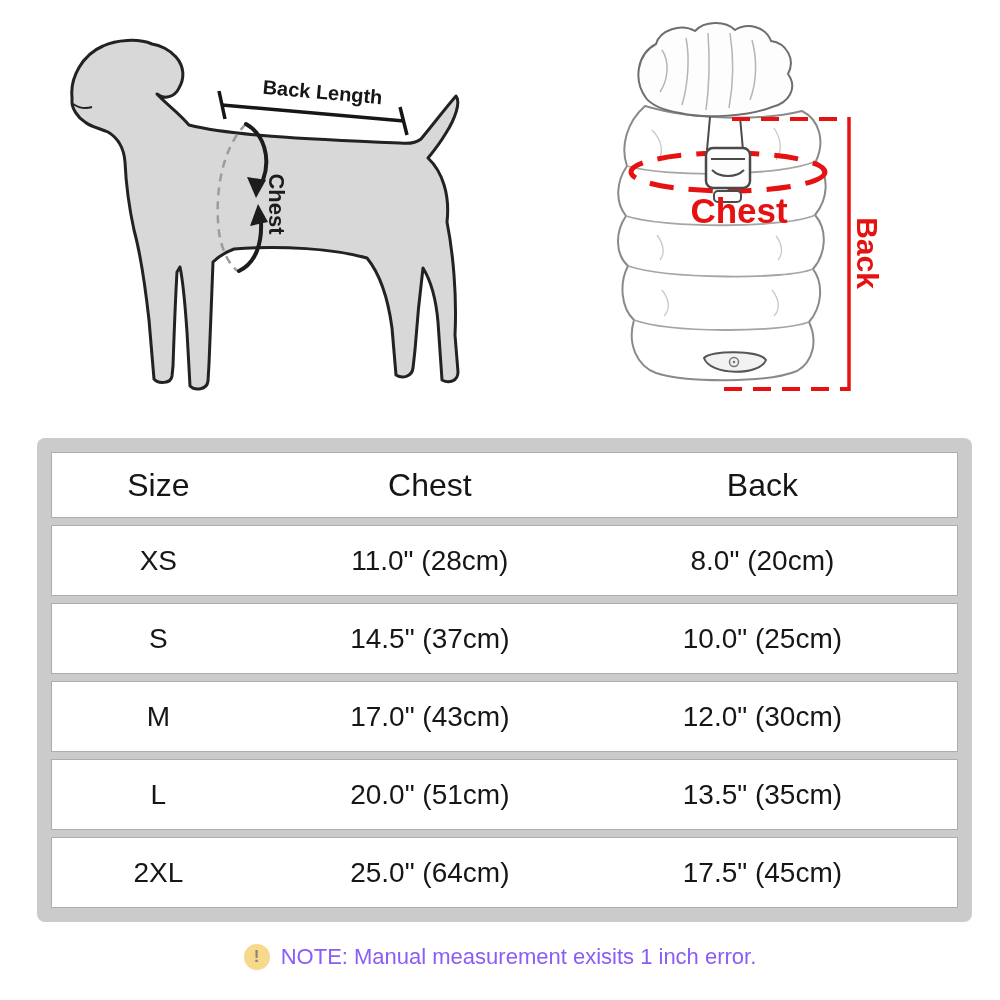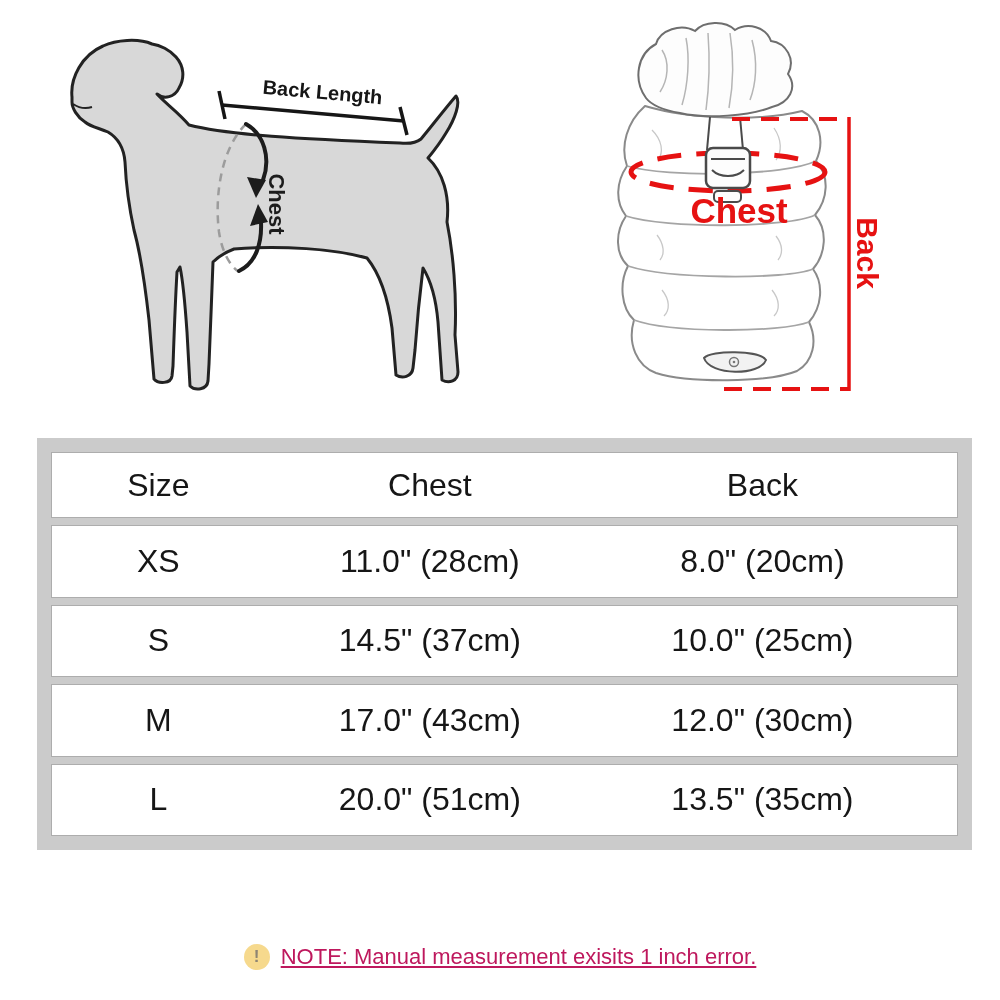--- a/index.html
+++ b/index.html
@@ -15,39 +15,40 @@
     position: absolute;
     top: 0; left: 0;
     width: 1000px;
     height: 440px;
   }
   .size-table {
     position: absolute;
     left: 37px;
     top: 438px;
     width: 935px;
-    height: 412px;
+    height: 484px;
     background: #cbcbcb;
     box-sizing: border-box;
     padding: 14px;
     display: flex;
     flex-direction: column;
     gap: 7px;
+    border-radius: 8px;
   }
   .t-row {
     background: #ffffff;
     border: 1px solid #adadad;
     box-sizing: border-box;
     display: grid;
     grid-template-columns: 23.5% 36.5% 37%;
     align-items: center;
     color: #161616;
   }
   .t-header { flex: 0 0 66px; font-size: 32px; }
-  .t-data   { flex: 1 1 auto;  font-size: 32px; }
+  .t-data   { flex: 1 1 auto;  font-size: 28px; }
   .cell { text-align: center; white-space: nowrap; }
   .note {
     position: absolute;
     left: 0;
     top: 944px;
     width: 1000px;
     display: flex;
     align-items: center;
     justify-content: center;
     gap: 11px;
@@ -60,23 +61,22 @@
     display: flex;
     align-items: center;
     justify-content: center;
     font-size: 17px;
     font-weight: bold;
     color: #8e8573;
     flex: 0 0 auto;
   }
   .note-text {
     font-size: 22px;
-    color: #be185d;
+    color: #8b5cf6;
     white-space: nowrap;
-    text-decoration: underline;
   }
 </style>
 </head>
 <body>
 
 <div class="canvas">
 
   <svg class="top-art" viewBox="0 0 1000 440" xmlns="http://www.w3.org/2000/svg">
 
     <g>
@@ -188,20 +188,25 @@
     <div class="t-row t-data">
       <div class="cell">M</div>
       <div class="cell">17.0" (43cm)</div>
       <div class="cell">12.0" (30cm)</div>
     </div>
     <div class="t-row t-data">
       <div class="cell">L</div>
       <div class="cell">20.0" (51cm)</div>
       <div class="cell">13.5" (35cm)</div>
     </div>
+    <div class="t-row t-data">
+      <div class="cell">2XL</div>
+      <div class="cell">25.0" (64cm)</div>
+      <div class="cell">17.5" (45cm)</div>
+    </div>
   </div>
 
   <div class="note">
     <span class="note-icon">!</span>
     <span class="note-text">NOTE: Manual measurement exisits 1 inch error.</span>
   </div>
 
 </div>
 
 </body></html>

